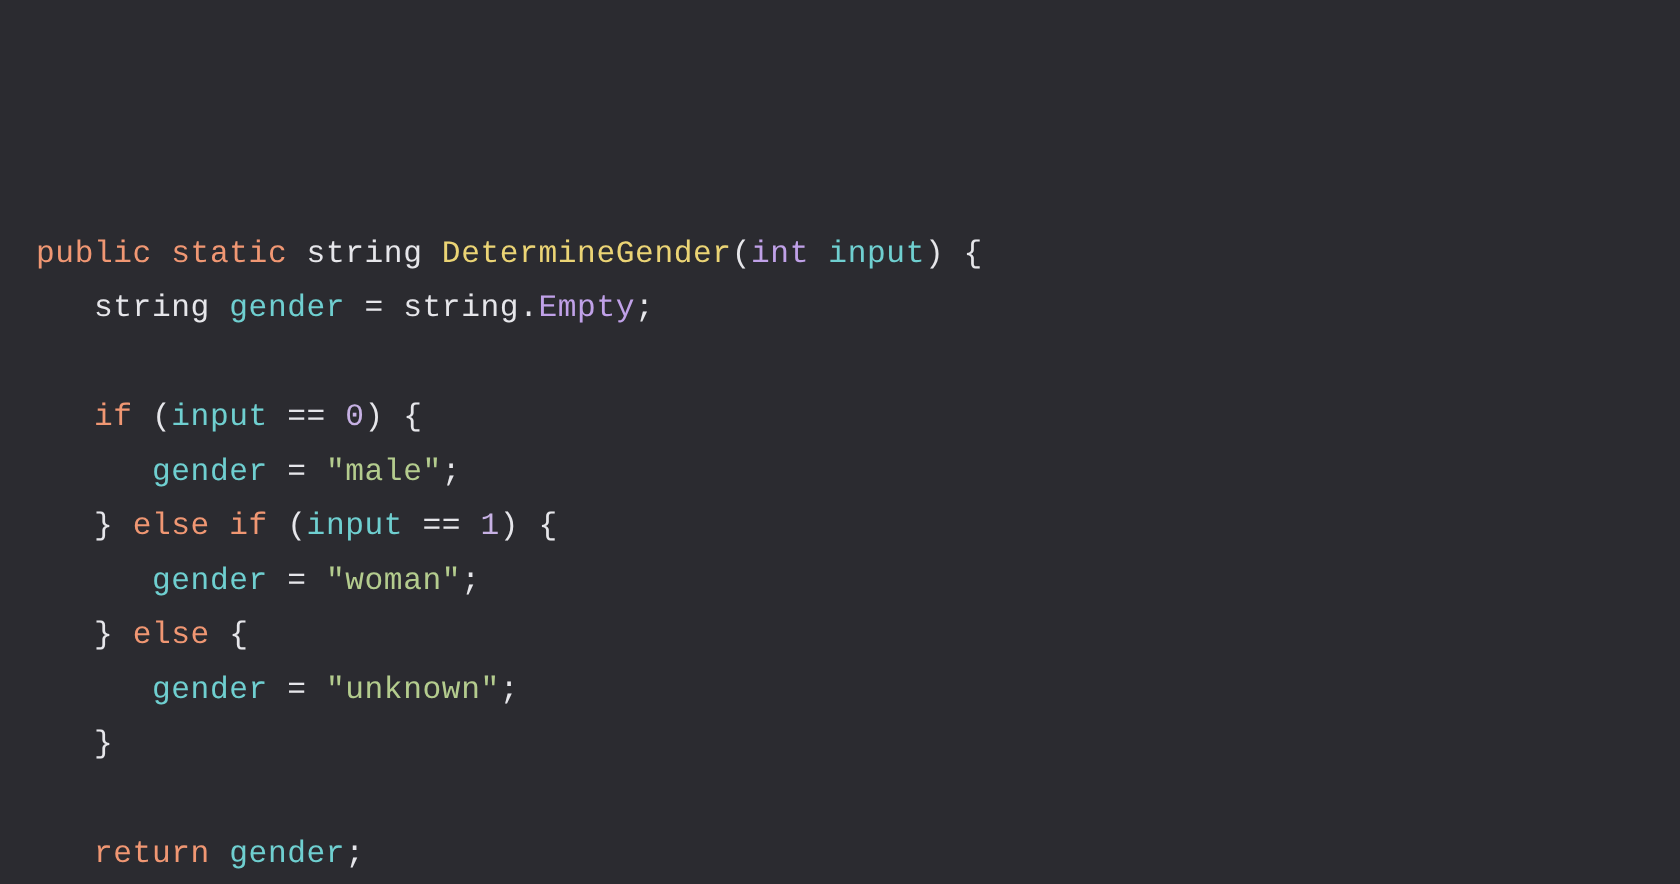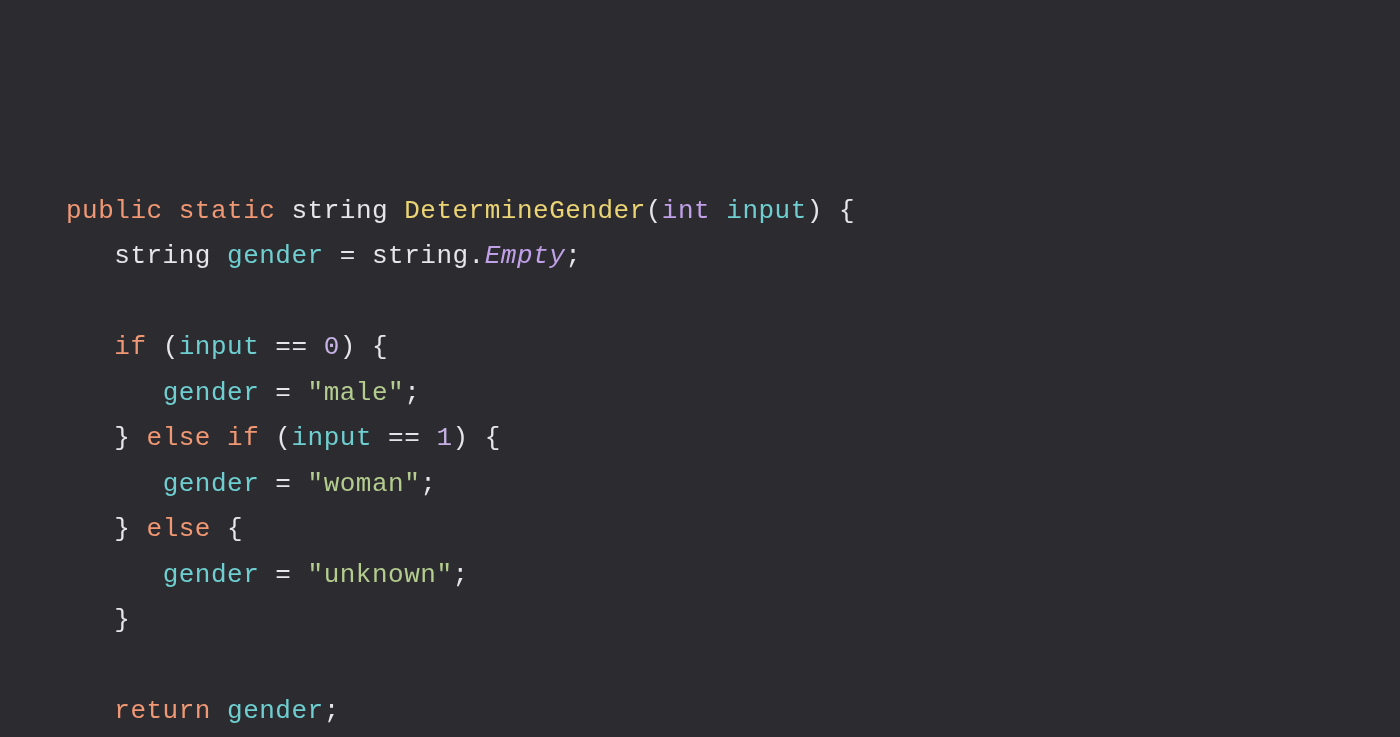--- a/index.html
+++ b/index.html
@@ -42,39 +42,37 @@
     .var {
       color: #6fcfd0;
     }
 
     .plain {
       color: #e6e6ea;
     }
 
     .prop {
       color: #c0a1e8;
-      font-style: italic;
     }
 
     .num {
       color: #c7b1e4;
     }
 
     .str {
       color: #b4cc8e;
     }
 
     .op {
       color: #e6e6ea;
     }
 
     .line {
       display: block;
       min-height: 1.75em;
-      margin-left: 36px;
     }
   </style>
 </head>
 <body>
 
 
 <div><span class="line"><span class="tok keyword">public</span><span class="tok plain"> </span><span class="tok keyword">static</span><span class="tok plain"> </span><span class="tok type">string</span><span class="tok plain"> </span><span class="tok func">DetermineGender</span><span class="tok plain">(</span><span class="tok param-type">int</span><span class="tok plain"> </span><span class="tok var">input</span><span class="tok plain">)</span><span class="tok plain"> {</span></span><span class="line"><span class="tok plain">   </span><span class="tok type">string</span><span class="tok plain"> </span><span class="tok var">gender</span><span class="tok plain"> = </span><span class="tok type">string</span><span class="tok plain">.</span><span class="tok prop">Empty</span><span class="tok plain">;</span></span><span class="line"> </span><span class="line"><span class="tok plain">   </span><span class="tok keyword">if</span><span class="tok plain"> (</span><span class="tok var">input</span><span class="tok op"> == </span><span class="tok num">0</span><span class="tok plain">)</span><span class="tok plain"> {</span></span><span class="line"><span class="tok plain">      </span><span class="tok var">gender</span><span class="tok plain"> = </span><span class="tok str">"male"</span><span class="tok plain">;</span></span><span class="line"><span class="tok plain">   </span><span class="tok plain">}</span><span class="tok keyword"> else </span><span class="tok keyword">if</span><span class="tok plain"> (</span><span class="tok var">input</span><span class="tok op"> == </span><span class="tok num">1</span><span class="tok plain">)</span><span class="tok plain"> {</span></span><span class="line"><span class="tok plain">      </span><span class="tok var">gender</span><span class="tok plain"> = </span><span class="tok str">"woman"</span><span class="tok plain">;</span></span><span class="line"><span class="tok plain">   </span><span class="tok plain">}</span><span class="tok keyword"> else </span><span class="tok plain">{</span></span><span class="line"><span class="tok plain">      </span><span class="tok var">gender</span><span class="tok plain"> = </span><span class="tok str">"unknown"</span><span class="tok plain">;</span></span><span class="line"><span class="tok plain">   </span><span class="tok plain">}</span></span><span class="line"> </span><span class="line"><span class="tok plain">   </span><span class="tok keyword">return</span><span class="tok plain"> </span><span class="tok var">gender</span><span class="tok plain">;</span></span><span class="line"></span></div>
 
 
 

